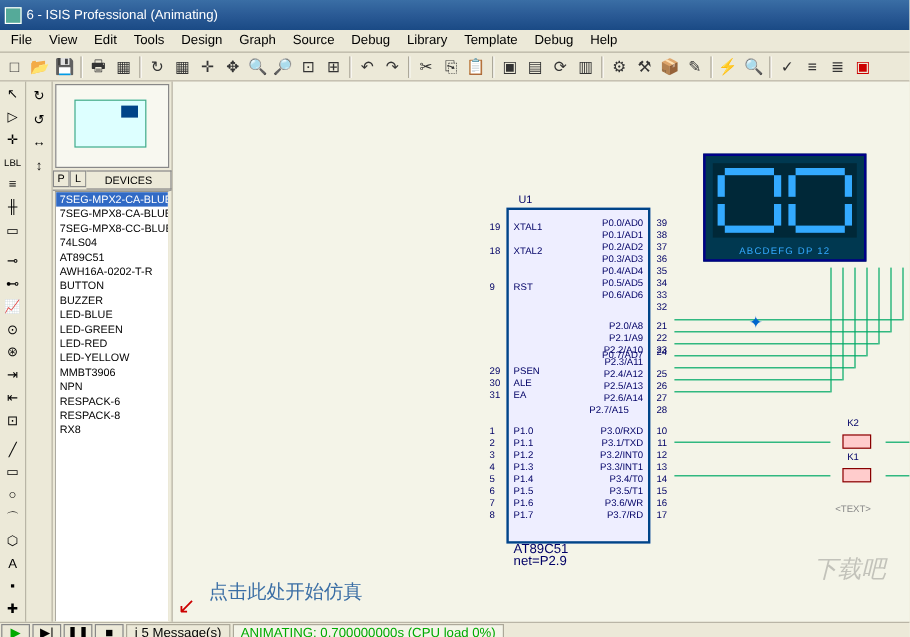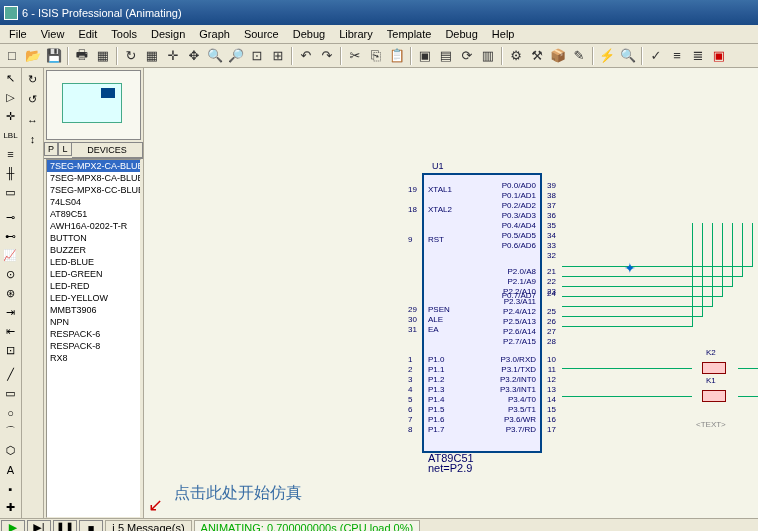--- a/index.html
+++ b/index.html
@@ -266,21 +266,21 @@
           <div class="pin-label-r" style="right: 4px; top: 112px;">P2.2/A10</div>
           <div class="pin-num" style="right: -16px; top: 112px;">23</div>
           <div class="pin-label-r" style="right: 4px; top: 122px;">P2.3/A11</div>
           <div class="pin-num" style="right: -16px; top: 114px;">24</div>
           <div class="pin-label-r" style="right: 4px; top: 132px;">P2.4/A12</div>
           <div class="pin-num" style="right: -16px; top: 132px;">25</div>
           <div class="pin-label-r" style="right: 4px; top: 142px;">P2.5/A13</div>
           <div class="pin-num" style="right: -16px; top: 142px;">26</div>
           <div class="pin-label-r" style="right: 4px; top: 152px;">P2.6/A14</div>
           <div class="pin-num" style="right: -16px; top: 152px;">27</div>
-          <div class="pin-label-r" style="right: 4px; top: 162px;">P2.7/A15</div>
+          <div class="pin-label-r" style="right: 16px; top: 162px;">P2.7/A15</div>
           <div class="pin-num" style="right: -16px; top: 162px;">28</div>
           <div class="pin-label-r" style="right: 4px; top: 180px;">P3.0/RXD</div>
           <div class="pin-num" style="right: -16px; top: 180px;">10</div>
           <div class="pin-label-r" style="right: 4px; top: 190px;">P3.1/TXD</div>
           <div class="pin-num" style="right: -16px; top: 190px;">11</div>
           <div class="pin-label-r" style="right: 4px; top: 200px;">P3.2/INT0</div>
           <div class="pin-num" style="right: -16px; top: 200px;">12</div>
           <div class="pin-label-r" style="right: 4px; top: 210px;">P3.3/INT1</div>
           <div class="pin-num" style="right: -16px; top: 210px;">13</div>
           <div class="pin-label-r" style="right: 4px; top: 220px;">P3.4/T0</div>
@@ -291,20 +291,41 @@
           <div class="pin-num" style="right: -16px; top: 240px;">16</div>
           <div class="pin-label-r" style="right: 4px; top: 250px;">P3.7/RD</div>
           <div class="pin-num" style="right: -16px; top: 250px;">17</div>
         </div>
       <div class="chip-bottom">
         <div>AT89C51</div>
         <div>net=P2.9</div>
       </div>
     </div>
 
+    <div class="display7">
+      <div class="display-inner">
+        <div class="seg-digit">
+          <div class="seg h a"></div>
+            <div class="seg v b"></div>
+            <div class="seg c"></div>
+          <div class="seg h d"></div>
+            <div class="seg e"></div>
+            <div class="seg v f"></div>
+        </div>
+        <div class="seg-digit">
+          <div class="seg h a"></div>
+            <div class="seg v b"></div>
+            <div class="seg c"></div>
+          <div class="seg h d"></div>
+            <div class="seg e"></div>
+            <div class="seg v f"></div>
+        </div>
+      </div>
+      <div class="display-label">ABCDEFG DP   12</div>
+    </div>
 
     <div class="switch" style="left:550px;top:290px">
       <div class="sw-label">K2</div>
       <div class="sw-box"></div>
     </div>
     <div class="switch" style="left:550px;top:318px">
       <div class="sw-label">K1</div>
       <div class="sw-box"></div>
     </div>
     <div style="position:absolute;left:552px;top:352px;font-size:8px;color:#888">&lt;TEXT&gt;</div>
@@ -327,20 +348,21 @@
     <div class="wire" style="left:418px;top:300px;width:130px;height:1px"></div>
     <div class="wire" style="left:418px;top:328px;width:130px;height:1px"></div>
     <div class="wire" style="left:594px;top:300px;width:40px;height:1px"></div>
     <div class="wire" style="left:594px;top:328px;width:40px;height:1px"></div>
 
     <div style="position:absolute;left:480px;top:192px;color:#06c;font-size:14px">✦</div>
 
     <div class="annotation">点击此处开始仿真</div>
     <div class="arrow-ann">↙</div>
 
+    <div class="watermark">下载吧</div>
   </div>
 </div>
 
 <div class="status-bar">
   <div class="sim-controls">
     <div class="sim-btn play">▶</div>
     <div class="sim-btn">▶|</div>
     <div class="sim-btn">❚❚</div>
     <div class="sim-btn">■</div>
   </div>

